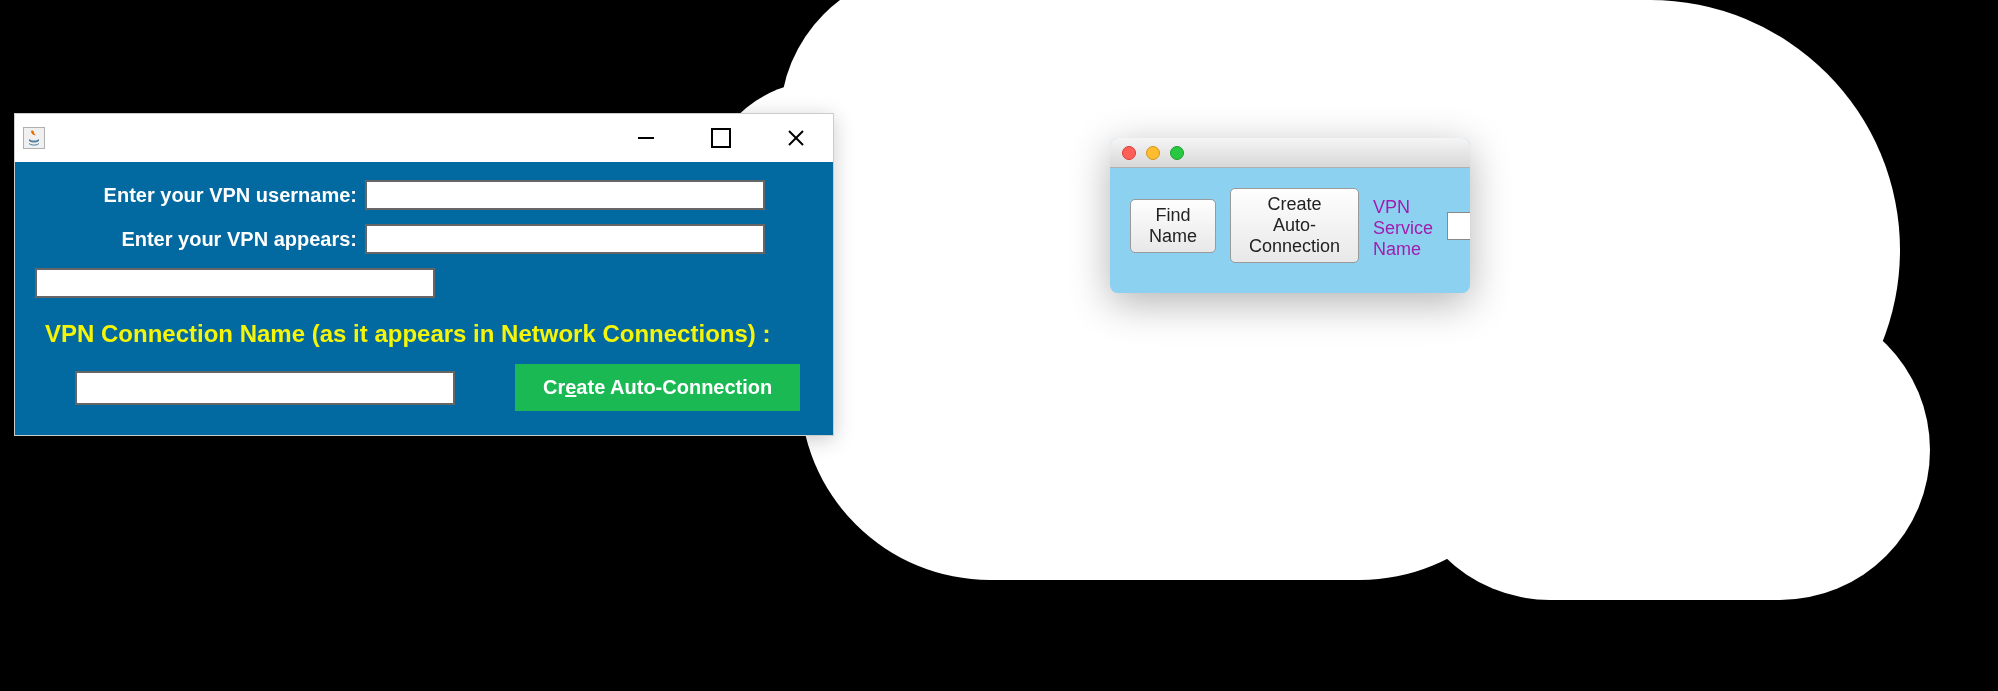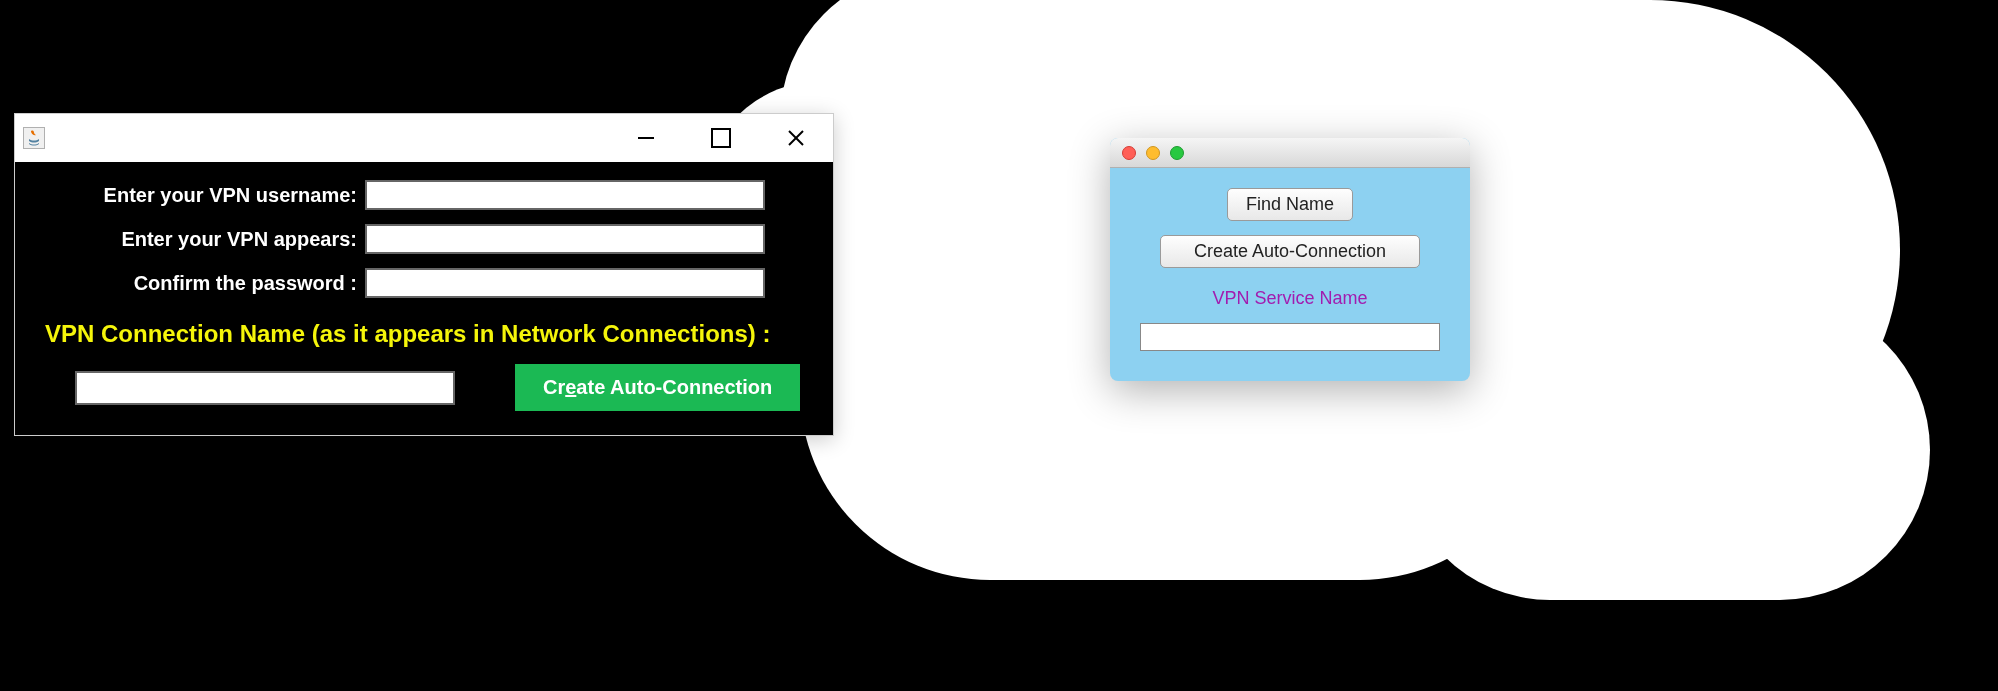--- a/index.html
+++ b/index.html
@@ -60,21 +60,21 @@
     display: flex;
     align-items: center;
     justify-content: center;
     font-size: 18px;
     background: #fff;
   }
   .win-ctrl.minimize::before { content: ""; display:block; width:16px; height:2px; background:#000; }
   .win-ctrl.maximize::before { content: ""; display:block; width:16px; height:16px; border:2px solid #000; }
   .win-ctrl.close svg { width:18px; height:18px; }
   .win-body {
-    background: #000000;
+    background: #0369a1;
     padding: 18px 20px 24px 20px;
   }
   .form-row {
     display: flex;
     align-items: center;
     margin-bottom: 14px;
   }
   .form-label {
     width: 330px;
     text-align: right;
@@ -146,21 +146,21 @@
     width: 14px;
     height: 14px;
     border-radius: 50%;
   }
   .t-red { background: #ff5f57; border:1px solid #d43d35; }
   .t-yellow { background: #febc2e; border:1px solid #cf9520; }
   .t-green { background: #28c840; border:1px solid #1f9a31; }
   .mac-body {
     padding: 20px 20px 30px 20px;
     display: flex;
-    flex-direction: column;
+    flex-direction: row;
     align-items: center;
     gap: 14px;
   }
   .mac-btn {
     background: linear-gradient(#fefefe, #e8e8e8);
     border: 1px solid #9a9a9a;
     border-radius: 5px;
     color: #222;
     font-size: 18px;
     padding: 5px 18px;
@@ -213,21 +213,20 @@
   <div class="win-body">
     <div class="form-row">
       <div class="form-label">Enter your VPN username:</div>
       <input class="form-input" type="text" value="" style="">
     </div>
     <div class="form-row">
       <div class="form-label">Enter your VPN appears:</div>
       <input class="form-input" type="password" value="" style="">
     </div>
     <div class="form-row">
-      <div class="form-label">Confirm the password :</div>
       <input class="form-input" type="password" value="" style="">
     </div>
     <div class="yellow-label">VPN Connection Name (as it appears in Network Connections) :</div>
     <div class="bottom-row">
       <input class="bottom-input" type="text" value="" style="">
       <button class="green-btn"><span>Cr<span class="underline">e</span>ate Auto-Connection</span></button>
     </div>
   </div>
 </div>
 

